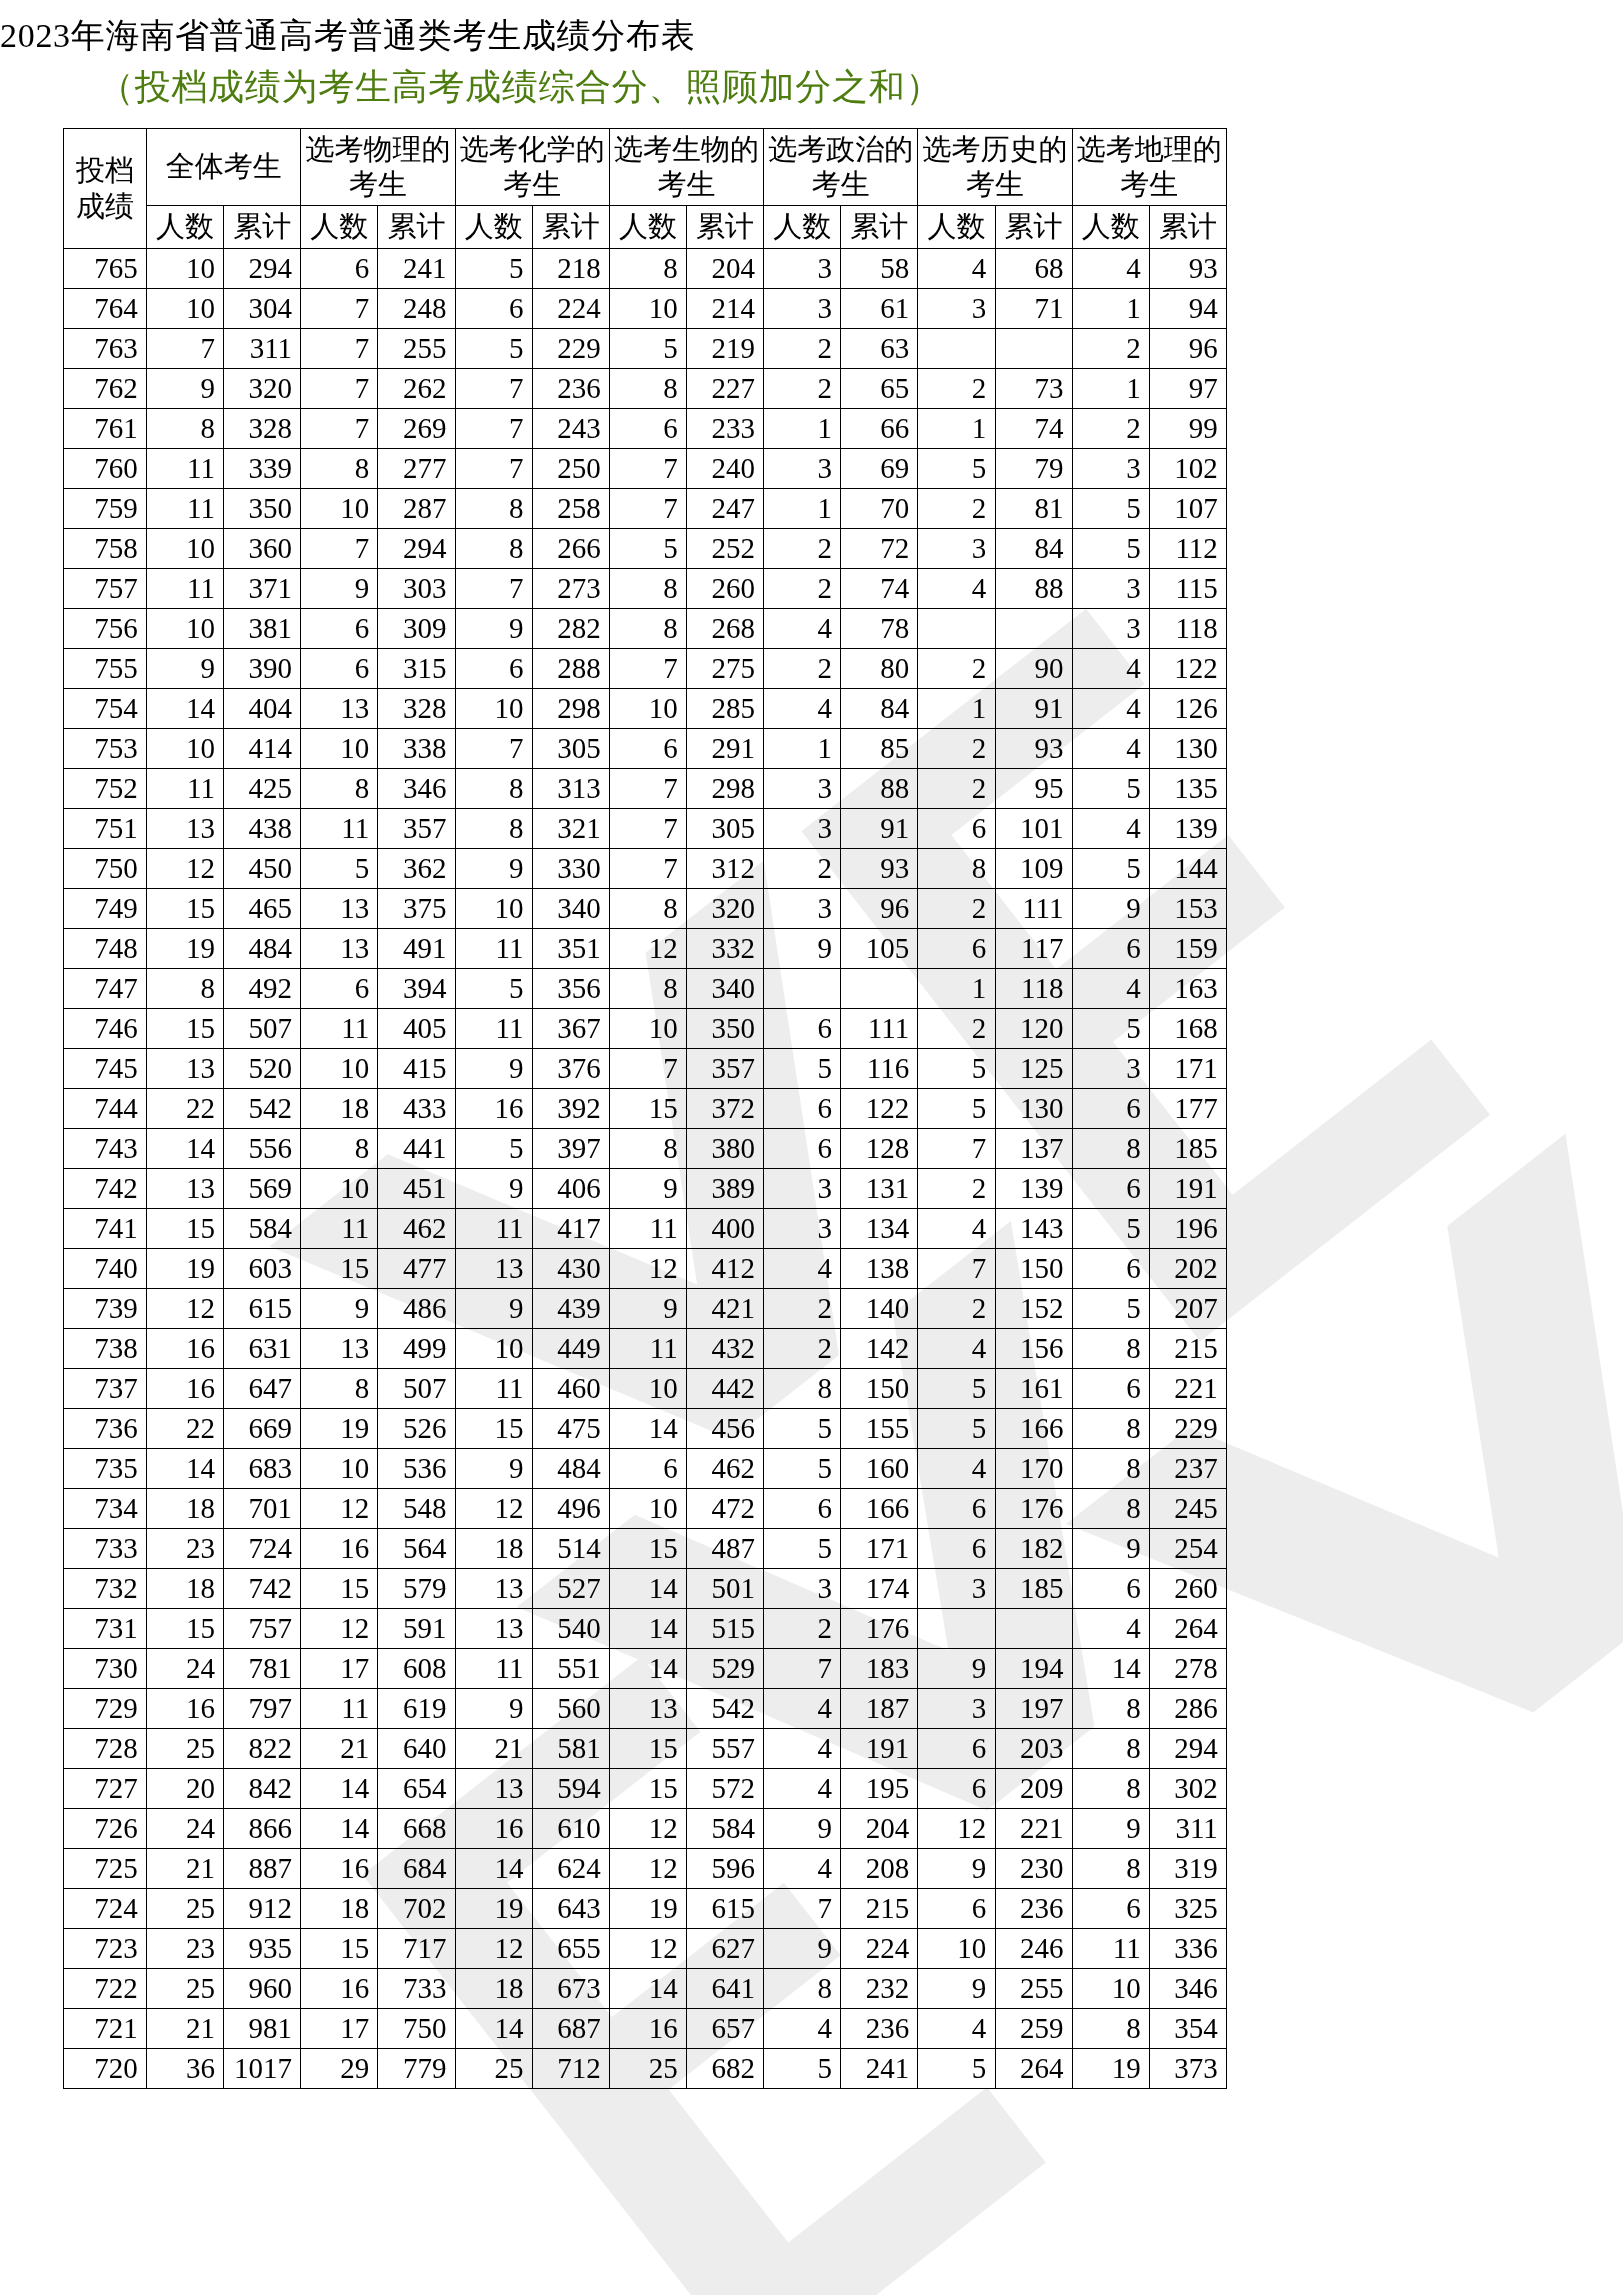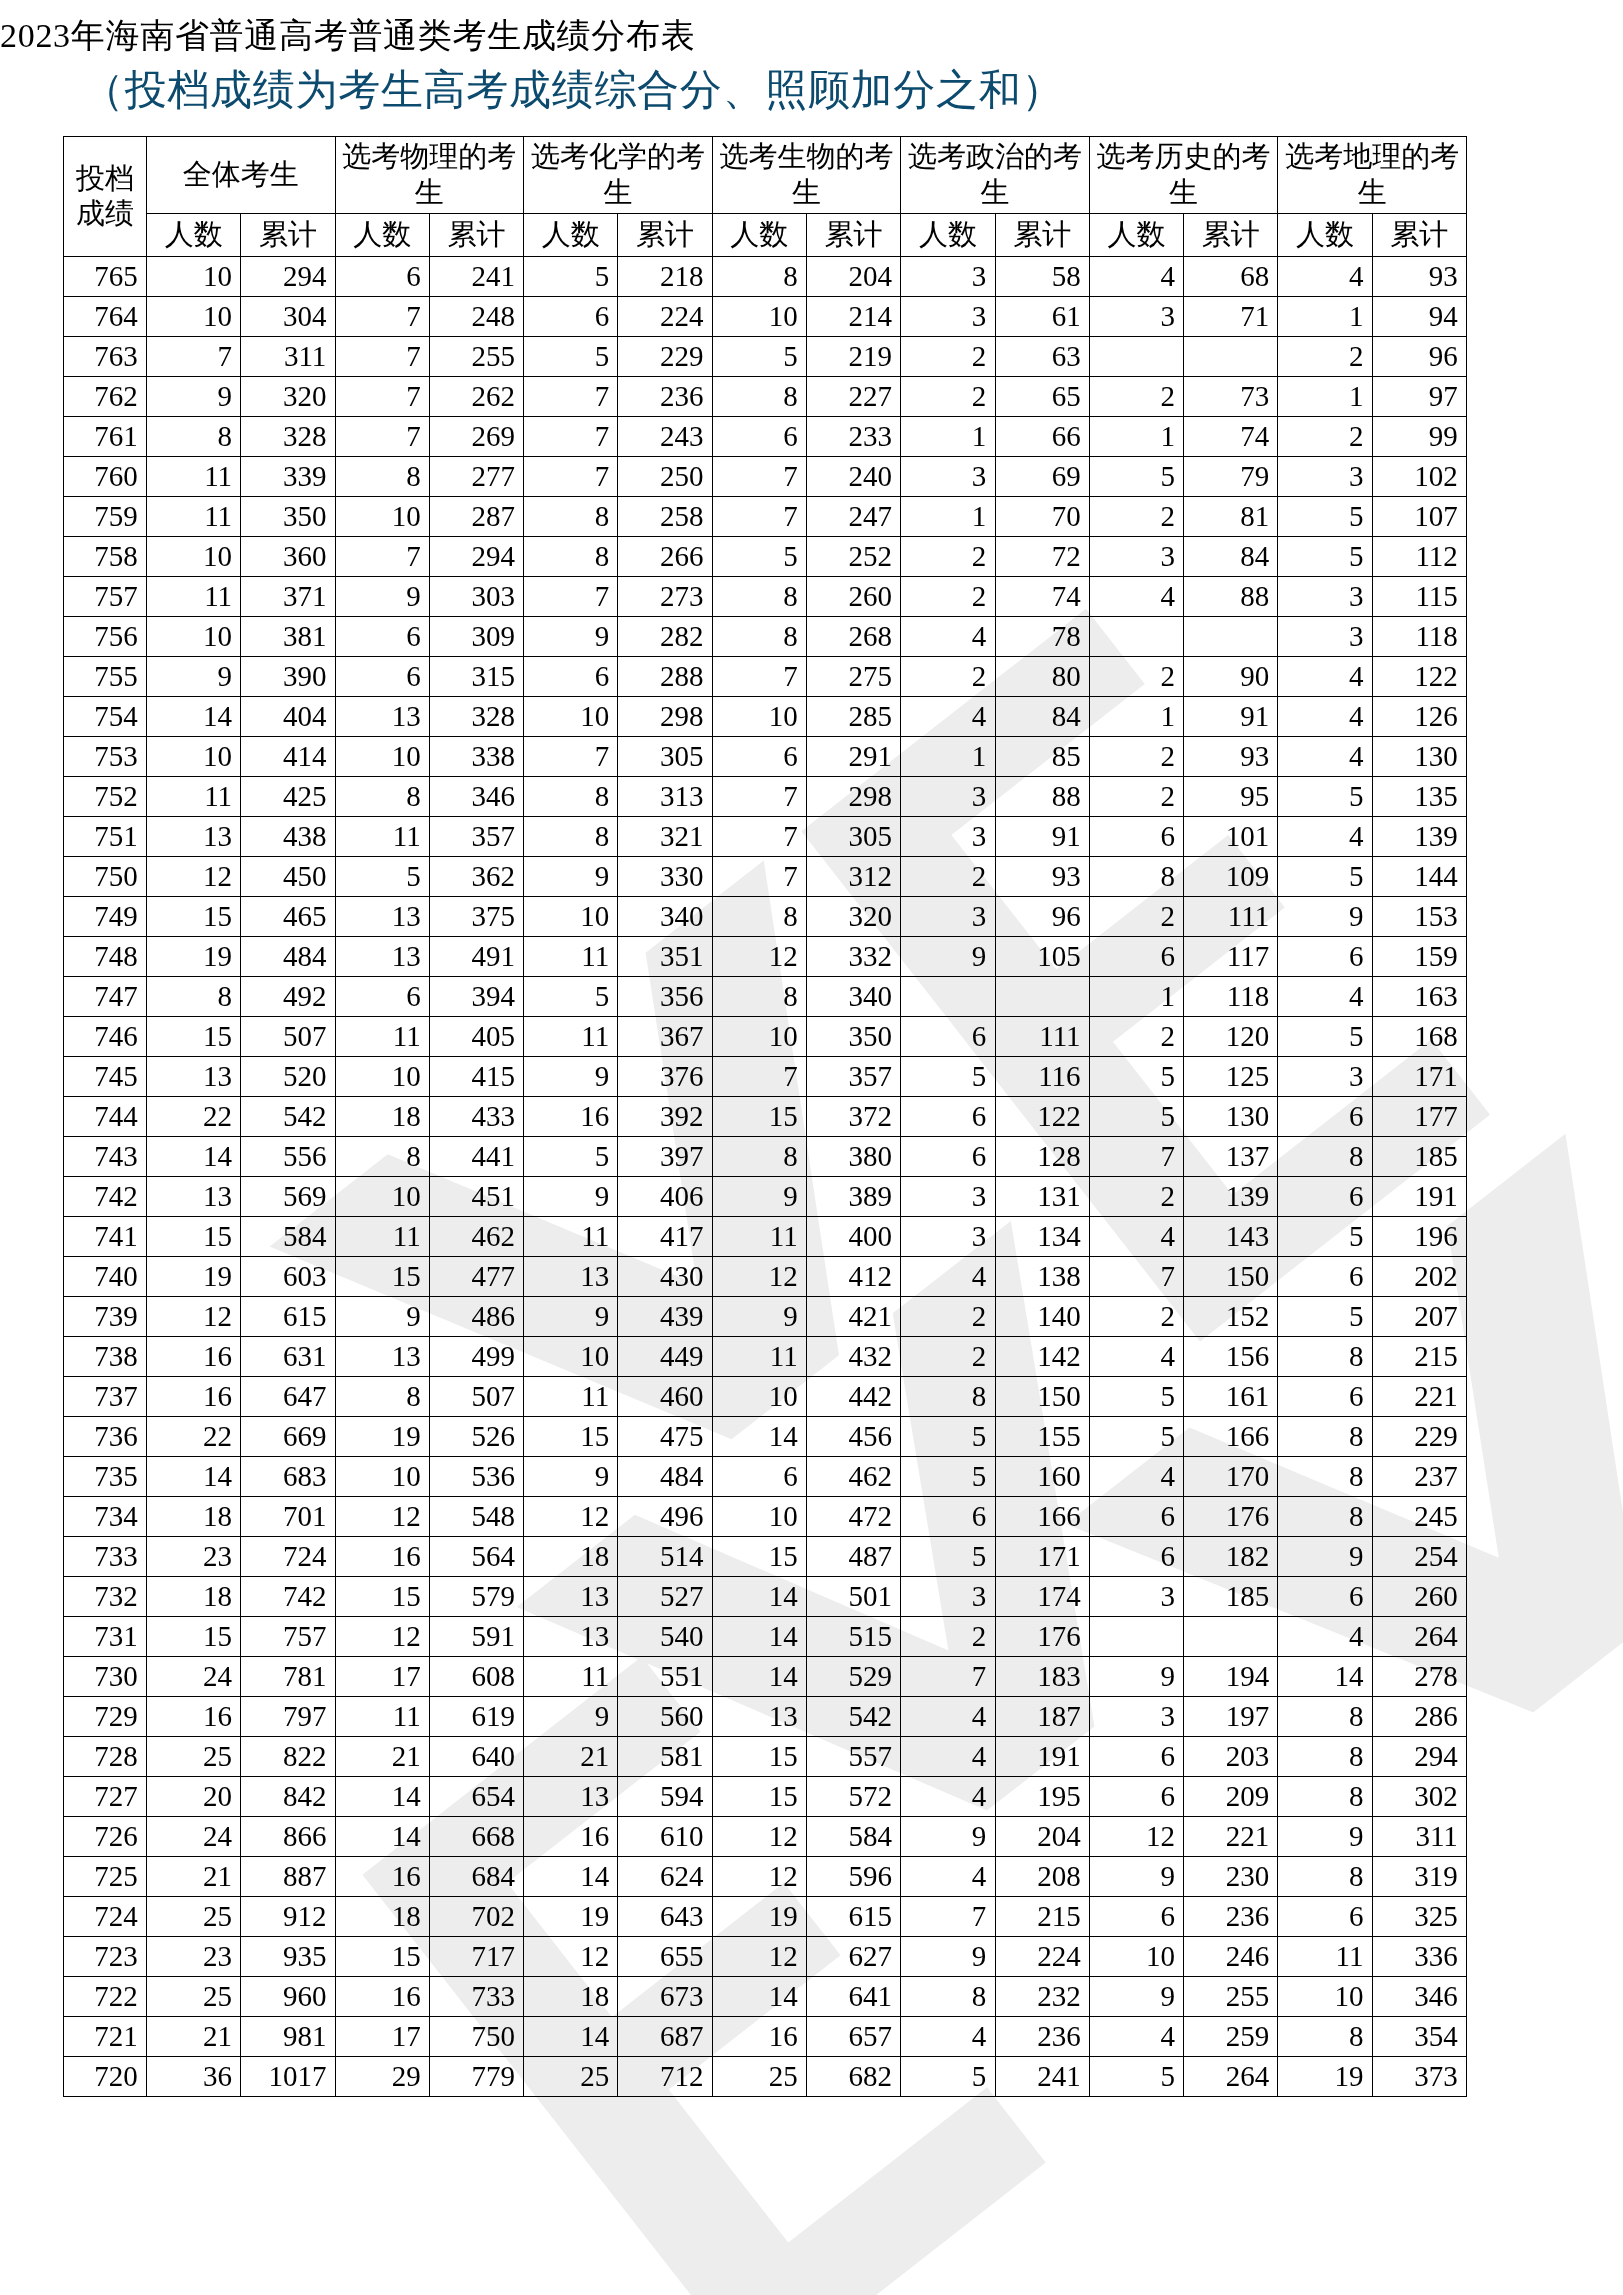--- a/index.html
+++ b/index.html
@@ -28,36 +28,37 @@
     text-align:left;
   }
   .title-line1{
     font-size:34px;
     letter-spacing:0.7px;
     color:#000;
     line-height:1.28;
     white-space:nowrap;
   }
   .title-line2{
-    font-size:42px;
+    font-size:36px;
     letter-spacing:0.7px;
-    color:#0c4a6e;
+    color:#4d7c0f;
     line-height:1.28;
     margin-top:6.8px;
     white-space:nowrap;
     padding-left:82px;
+    margin-left:16px;
   }
   .table-area{
     margin-top:17.7px;
     padding-left:63px;
   }
   table.grades{
     border-collapse:collapse;
     table-layout:fixed;
-    width:1404px;
+    width:1164px;
     background:transparent;
   }
   table.grades td, table.grades th{
     border:1.4px solid #000;
     padding:0;
     margin:0;
     font-weight:normal;
     background:transparent;
   }
   table.grades th{

